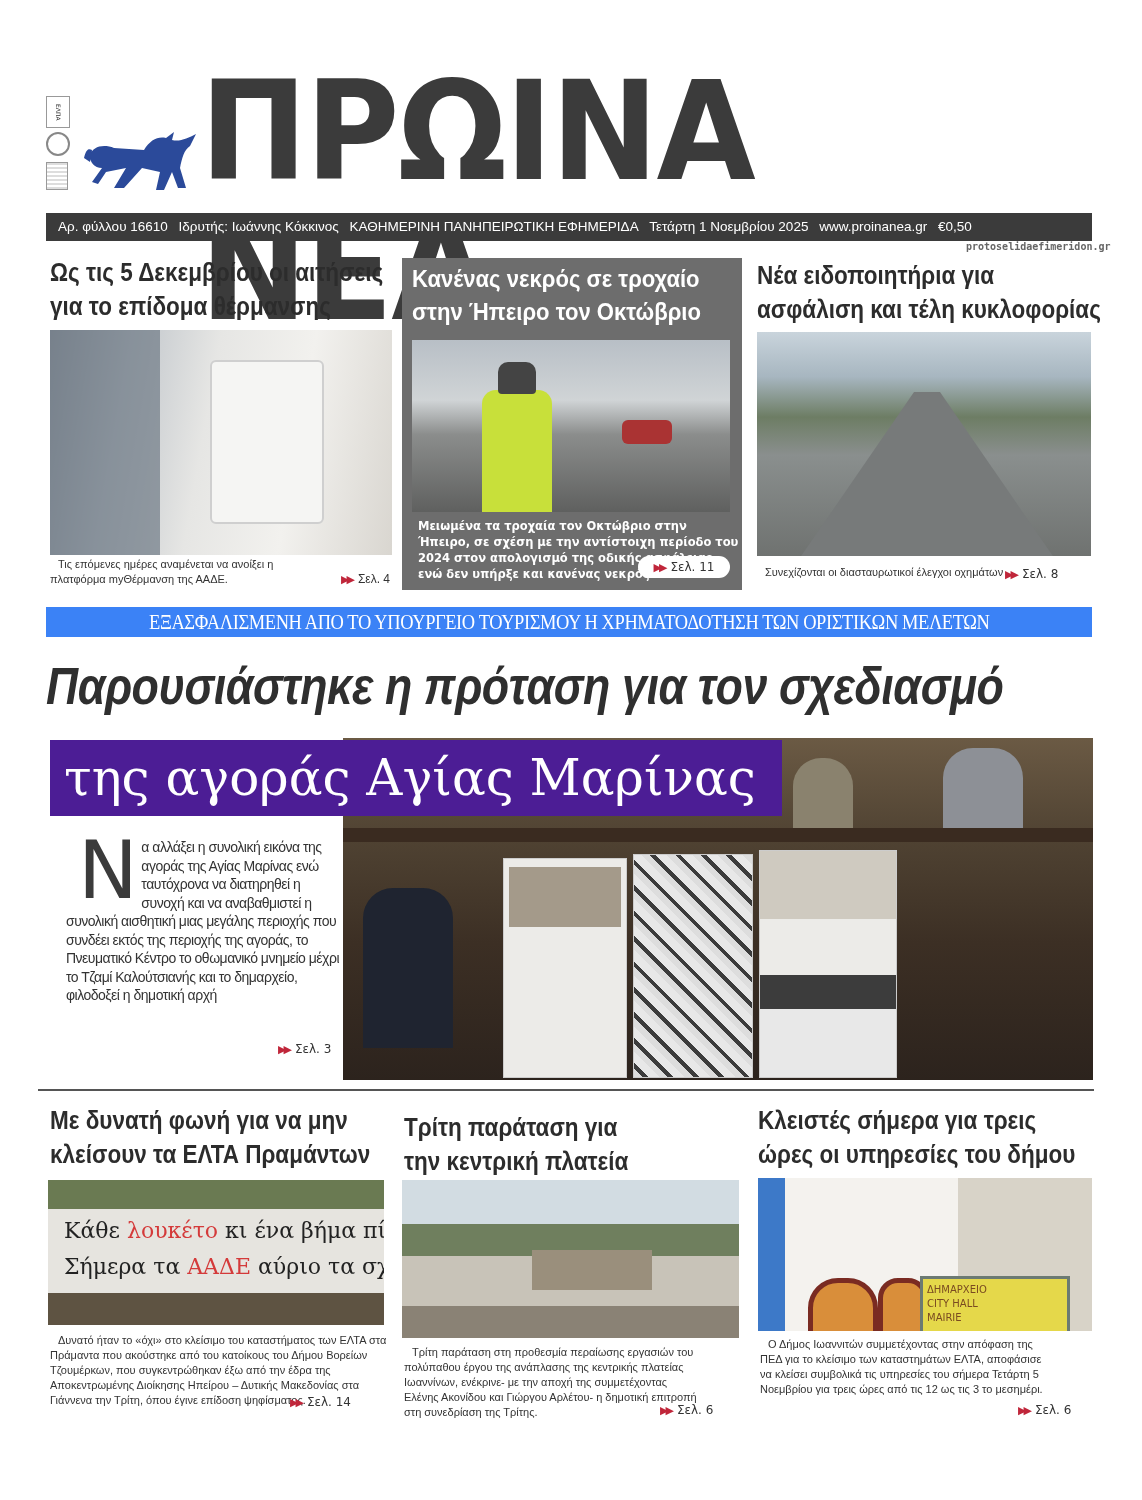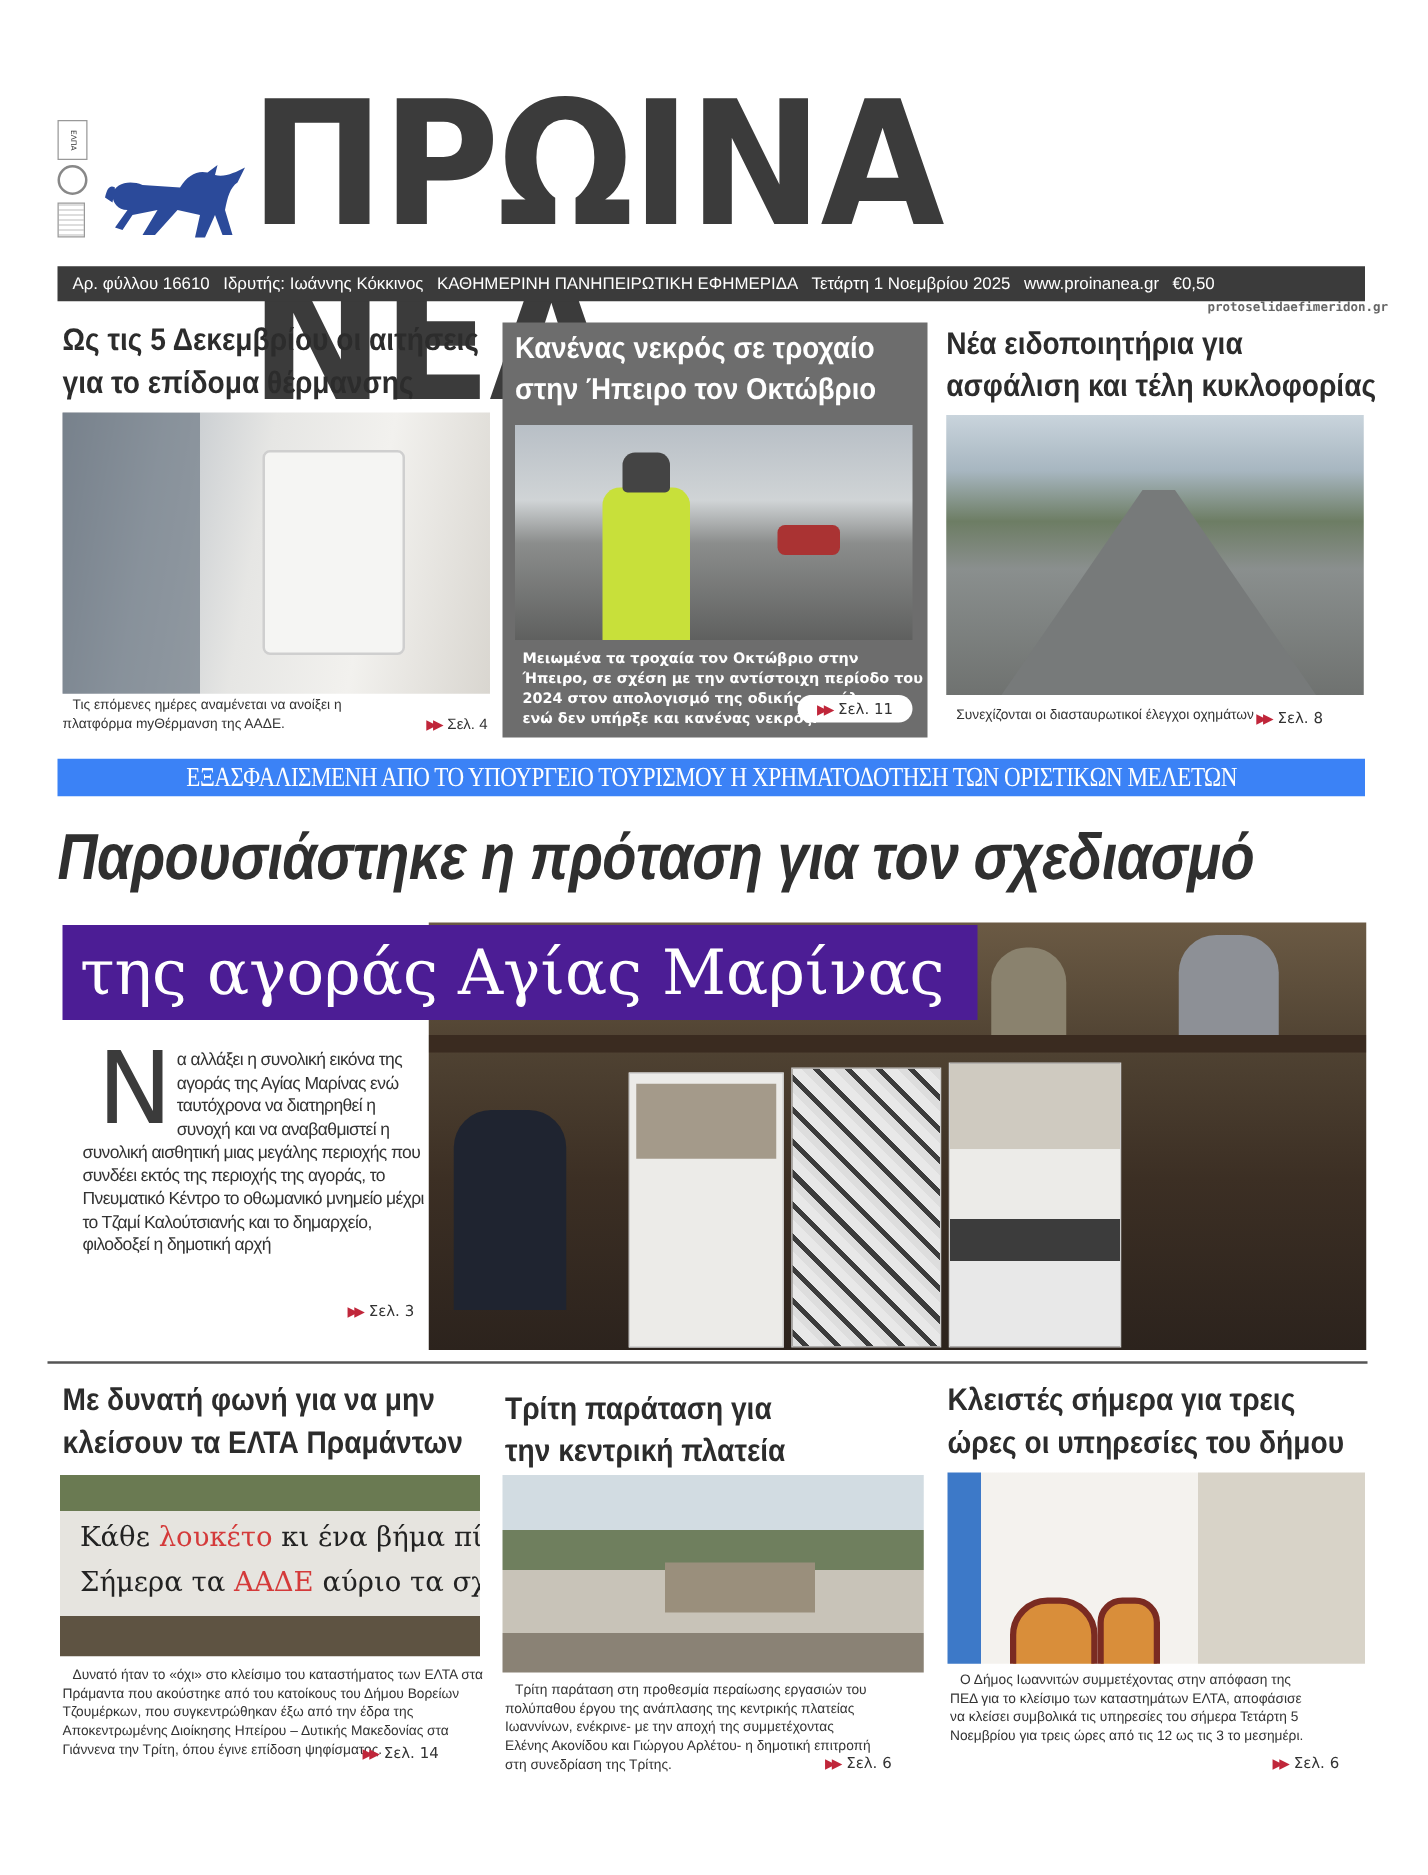--- a/index.html
+++ b/index.html
@@ -186,17 +186,22 @@
 </div>
 <div class="abs ref" style="left:660px;top:1403px;"><span class="arr">▶▶</span><span>Σελ. 6</span></div>
 
 <div class="abs headline b3-head">
   <div>Κλειστές σήμερα για τρεις</div>
   <div>ώρες οι υπηρεσίες του δήμου</div>
 </div>
 <div class="abs photo b3-photo">
   <div style="position:absolute;left:50px;top:100px;width:60px;height:60px;border-radius:30px 30px 0 0;background:#d98e3a;border:5px solid #7a2b22;"></div>
   <div style="position:absolute;left:120px;top:100px;width:40px;height:60px;border-radius:20px 20px 0 0;background:#d98e3a;border:5px solid #7a2b22;"></div>
+  <div class="b3-sign">
+    <div>ΔΗΜΑΡΧΕΙΟ</div>
+    <div>CITY HALL</div>
+    <div>MAIRIE</div>
+  </div>
 </div>
 <div class="abs caption b3-cap" style="text-indent:8px;width:290px;">
   <span>Ο Δήμος Ιωαννιτών συμμετέχοντας στην απόφαση της ΠΕΔ για το κλείσιμο των καταστημάτων ΕΛΤΑ, αποφάσισε να κλείσει συμβολικά τις υπηρεσίες του σήμερα Τετάρτη 5 Νοεμβρίου για τρεις ώρες από τις 12 ως τις 3 το μεσημέρι.</span>
 </div>
 <div class="abs ref" style="left:1018px;top:1403px;"><span class="arr">▶▶</span><span>Σελ. 6</span></div>
 
 </body></html>

